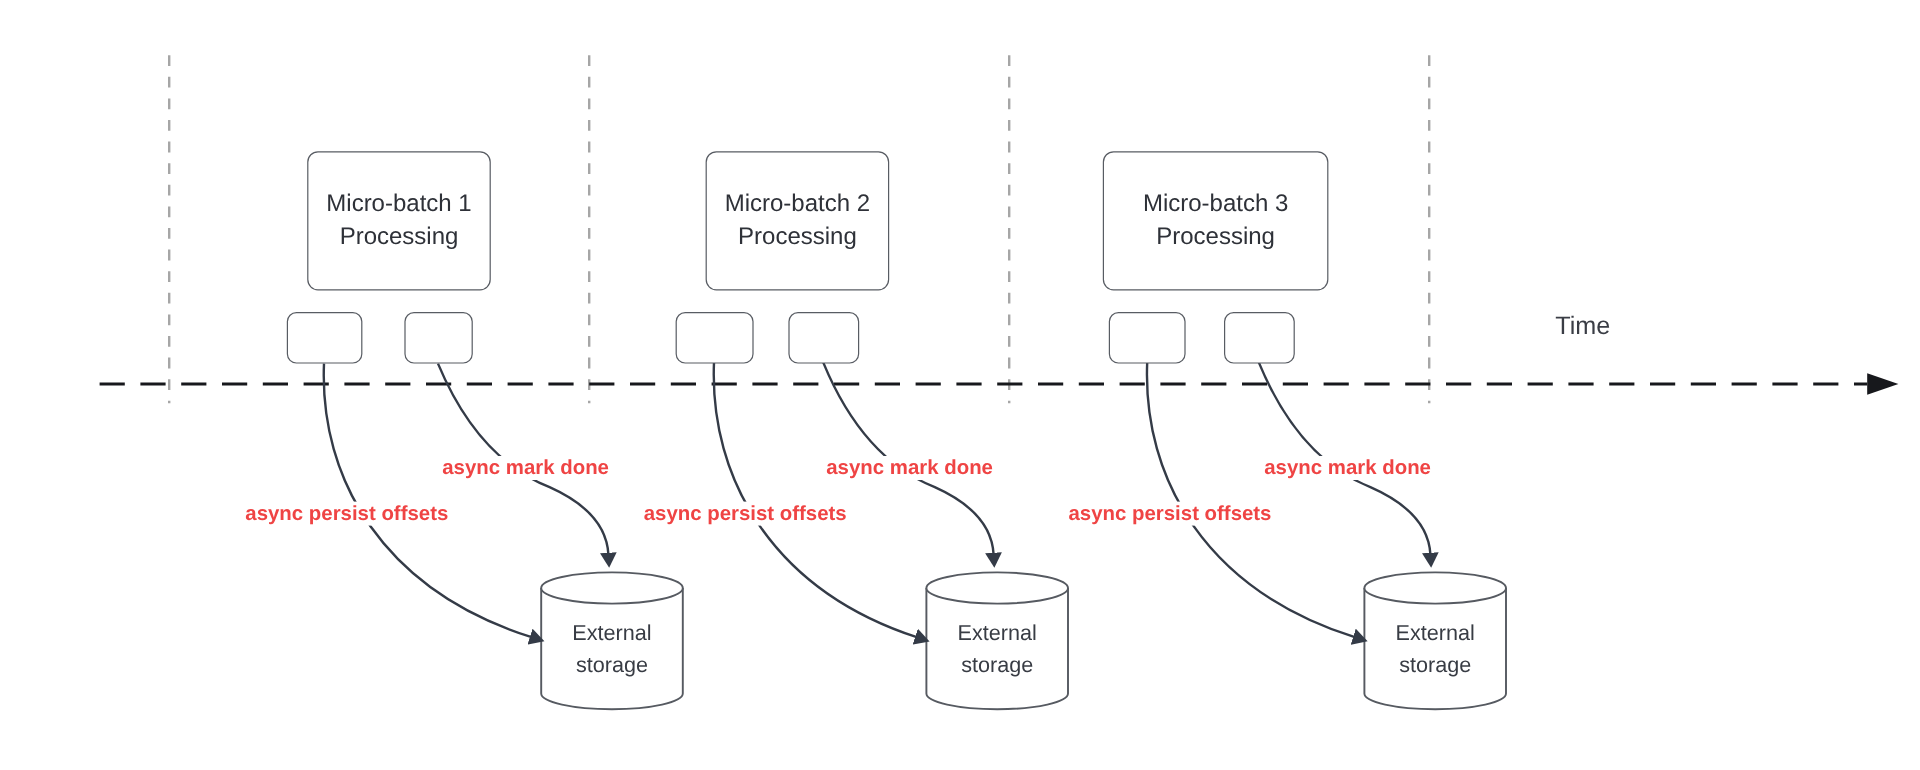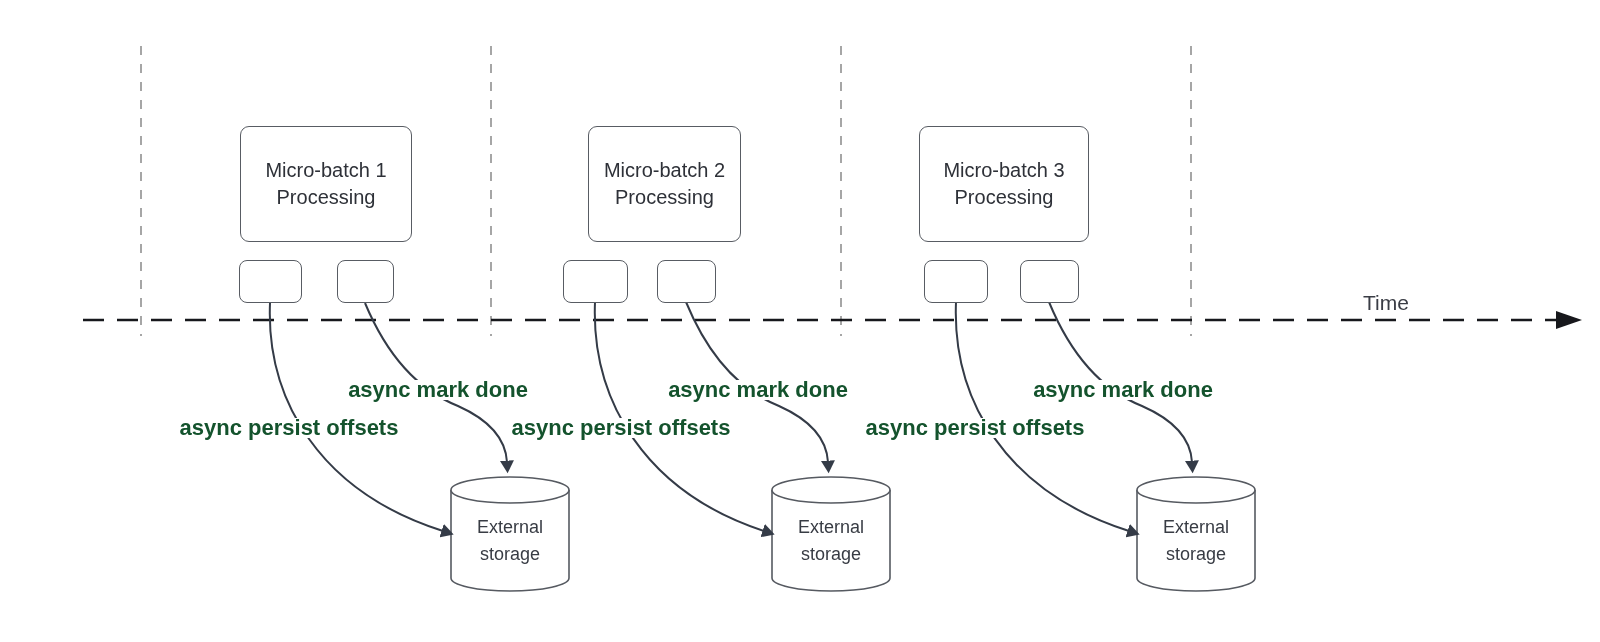--- a/index.html
+++ b/index.html
@@ -37,44 +37,43 @@
     background: #ffffff;
     border: 1.6px solid #585c63;
     border-radius: 8px;
     box-sizing: border-box;
   }
   .curve-label {
     position: absolute;
     transform: translateX(-50%);
     background: #ffffff;
     padding: 0 4px;
-    font-size: 22px;
+    font-size: 17px;
     font-weight: 700;
-    color: #14532d;
+    color: #ef4444;
     white-space: nowrap;
     line-height: 20px;
   }
   .storage-label {
     position: absolute;
     width: 118px;
     top: 514px;
     text-align: center;
     font-size: 18px;
     line-height: 27px;
     color: #383c44;
   }
   .time-label {
     position: absolute;
-    left: 1340px;
+    left: 1273px;
     top: 260px;
     width: 92px;
     text-align: center;
     font-size: 21px;
     color: #3a3d45;
-    margin-top: 31px;
   }
 </style>
 </head>
 <body>
 
 <div id="canvas">
 
   <svg id="wires" viewBox="0 0 1600 642" xmlns="http://www.w3.org/2000/svg">
     <defs>
       <marker id="arrow" viewBox="0 0 10 10" refX="1" refY="5" markerWidth="7" markerHeight="7" orient="auto">
@@ -108,21 +107,21 @@
 
     <path d="M 595 302 C 591 400 645 492 764 531" fill="none" stroke="#343b47" stroke-width="2" marker-end="url(#arrow)"></path>
     <path d="M 686 302 Q 719 382 779 406 Q 826 427 828 462" fill="none" stroke="#343b47" stroke-width="2" marker-end="url(#arrow)"></path>
 
     <path d="M 956 302 C 952 400 1006 492 1129 531" fill="none" stroke="#343b47" stroke-width="2" marker-end="url(#arrow)"></path>
     <path d="M 1049 302 Q 1082 382 1142 406 Q 1190 427 1192 462" fill="none" stroke="#343b47" stroke-width="2" marker-end="url(#arrow)"></path>
   </svg>
 
   <div class="time-label">Time</div>
 
-  <div class="proc-box" style="left:240px; width:172px;">
+  <div class="proc-box" style="left:256px; width:153px;">
     <span>Micro-batch 1</span>
     <span>Processing</span>
   </div>
   <div class="task-rect" style="left:239px; width:63px;"></div>
   <div class="task-rect" style="left:337px; width:57px;"></div>
   <div class="curve-label" style="left:289px; top:418px;">async persist offsets</div>
   <div class="curve-label" style="left:438px; top:380px;">async mark done</div>
   <div class="storage-label" style="left:451px;">
     <div>External</div>
     <div>storage</div>
@@ -134,21 +133,21 @@
   </div>
   <div class="task-rect" style="left:563px; width:65px;"></div>
   <div class="task-rect" style="left:657px; width:59px;"></div>
   <div class="curve-label" style="left:621px; top:418px;">async persist offsets</div>
   <div class="curve-label" style="left:758px; top:380px;">async mark done</div>
   <div class="storage-label" style="left:772px;">
     <div>External</div>
     <div>storage</div>
   </div>
 
-  <div class="proc-box" style="left:919px; width:170px;">
+  <div class="proc-box" style="left:919px; width:188px;">
     <span>Micro-batch 3</span>
     <span>Processing</span>
   </div>
   <div class="task-rect" style="left:924px; width:64px;"></div>
   <div class="task-rect" style="left:1020px; width:59px;"></div>
   <div class="curve-label" style="left:975px; top:418px;">async persist offsets</div>
   <div class="curve-label" style="left:1123px; top:380px;">async mark done</div>
   <div class="storage-label" style="left:1137px;">
     <div>External</div>
     <div>storage</div>

